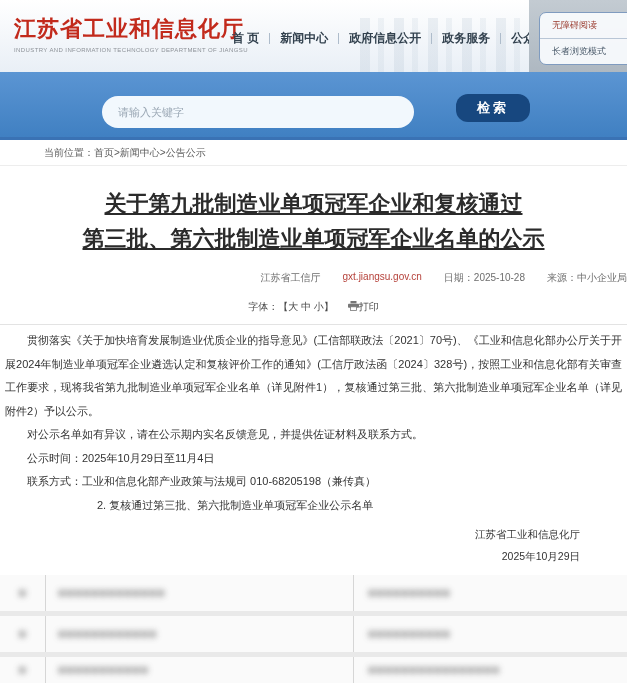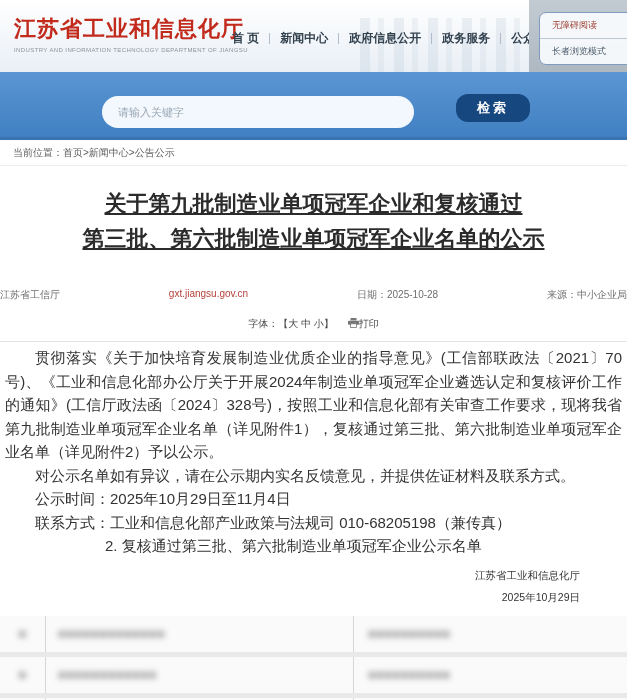--- a/index.html
+++ b/index.html
@@ -34,38 +34,38 @@
     background:#f2f8fd; border:none; outline:none; border-radius:16px;
     padding:0 16px; font-size:11px; color:#333;
     font-family:"Liberation Sans","DejaVu Sans",sans-serif; }
   .search-pill::placeholder { color:#9aa7b4; }
   .search-btn { position:absolute; left:456px; top:22px; width:74px; height:28px;
     background:#17477f; color:#fff; border:none; border-radius:12px; font-size:13px;
     font-weight:bold; letter-spacing:3px; cursor:pointer;
     font-family:"Liberation Sans","DejaVu Sans",sans-serif; }
 
   
-  .crumb-bar { height:26px; display:flex; align-items:center; padding-left:13px;
+  .crumb-bar { height:26px; display:flex; align-items:center; padding-left:44px;
     background:#fff; border-bottom:1px solid #ededed; }
   .crumb { font-size:10px; color:#5c5c5c; }
 
   
   .article { background:#fff; }
   .title { text-align:center; font-size:22px; font-weight:600; color:#2b2b2b;
     line-height:35px;text-decoration:underline; }
   .title-wrap { margin-top:20px; }
-  .meta { display:flex; justify-content:space-between; gap:22px; margin-top:32px;
+  .meta { display:flex; justify-content:flex-end; gap:22px; margin-top:15px;
     font-size:10px; color:#6e6e6e; }
   .meta .url { color:#b5413a; }
   .font-row { display:flex; justify-content:center; align-items:center; gap:14px;
     margin-top:15px; font-size:10px; color:#4a4a4a; }
   .print-group { display:flex; align-items:center; gap:0; cursor:pointer;font-family:Liberation Mono, monospace; }
   .divider { border-bottom:1px solid #e3e3e3; margin-top:10px; }
 
-  .body-text { margin:4px 5px 0 5px; font-size:15px; color:#333;
+  .body-text { margin:4px 5px 0 5px; font-size:11px; color:#333;
     line-height:23.5px; text-align:justify; }
   .body-text p { text-indent:2em; }
   .attach-2 { text-indent:0; padding-left:70px; }
   .signature { margin:6px 47px 0 0; text-align:right; font-size:10.5px; color:#333;
     line-height:22px; }
 
   
   .champ-table { margin-top:8px; background:#e9e9e9; }
   .t-row { display:flex; background:#fdfdfd; }
   .t-row.dim { background:#fafafa; }

